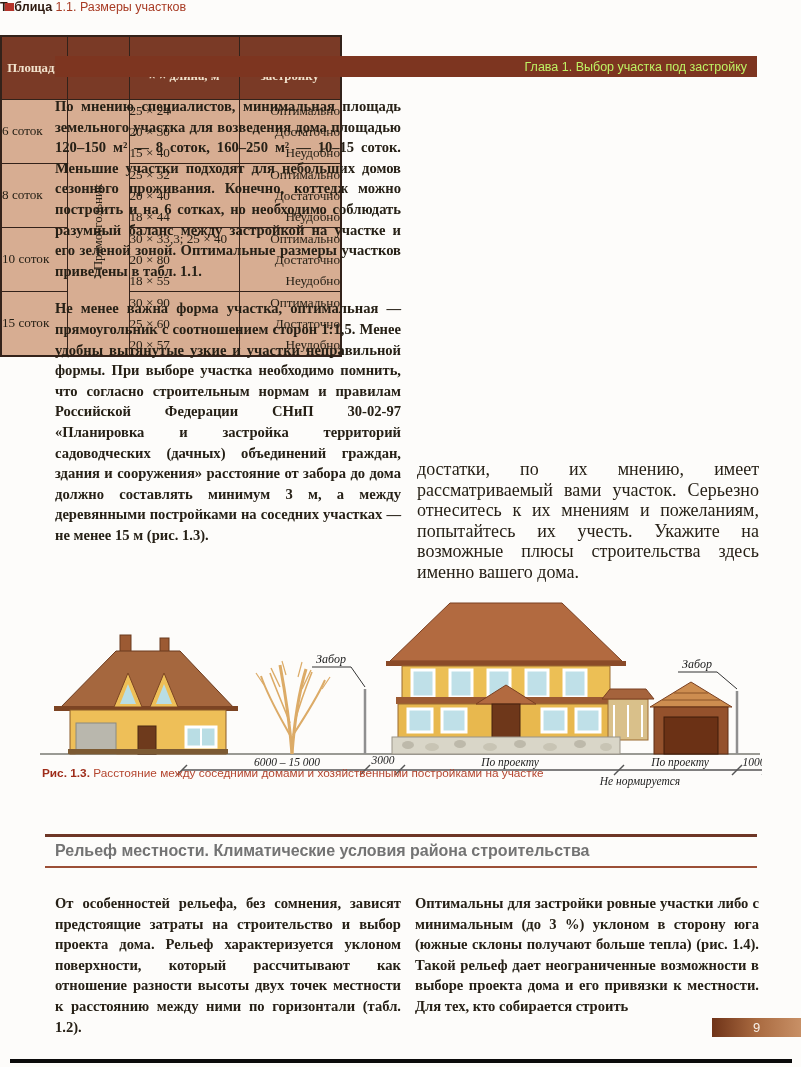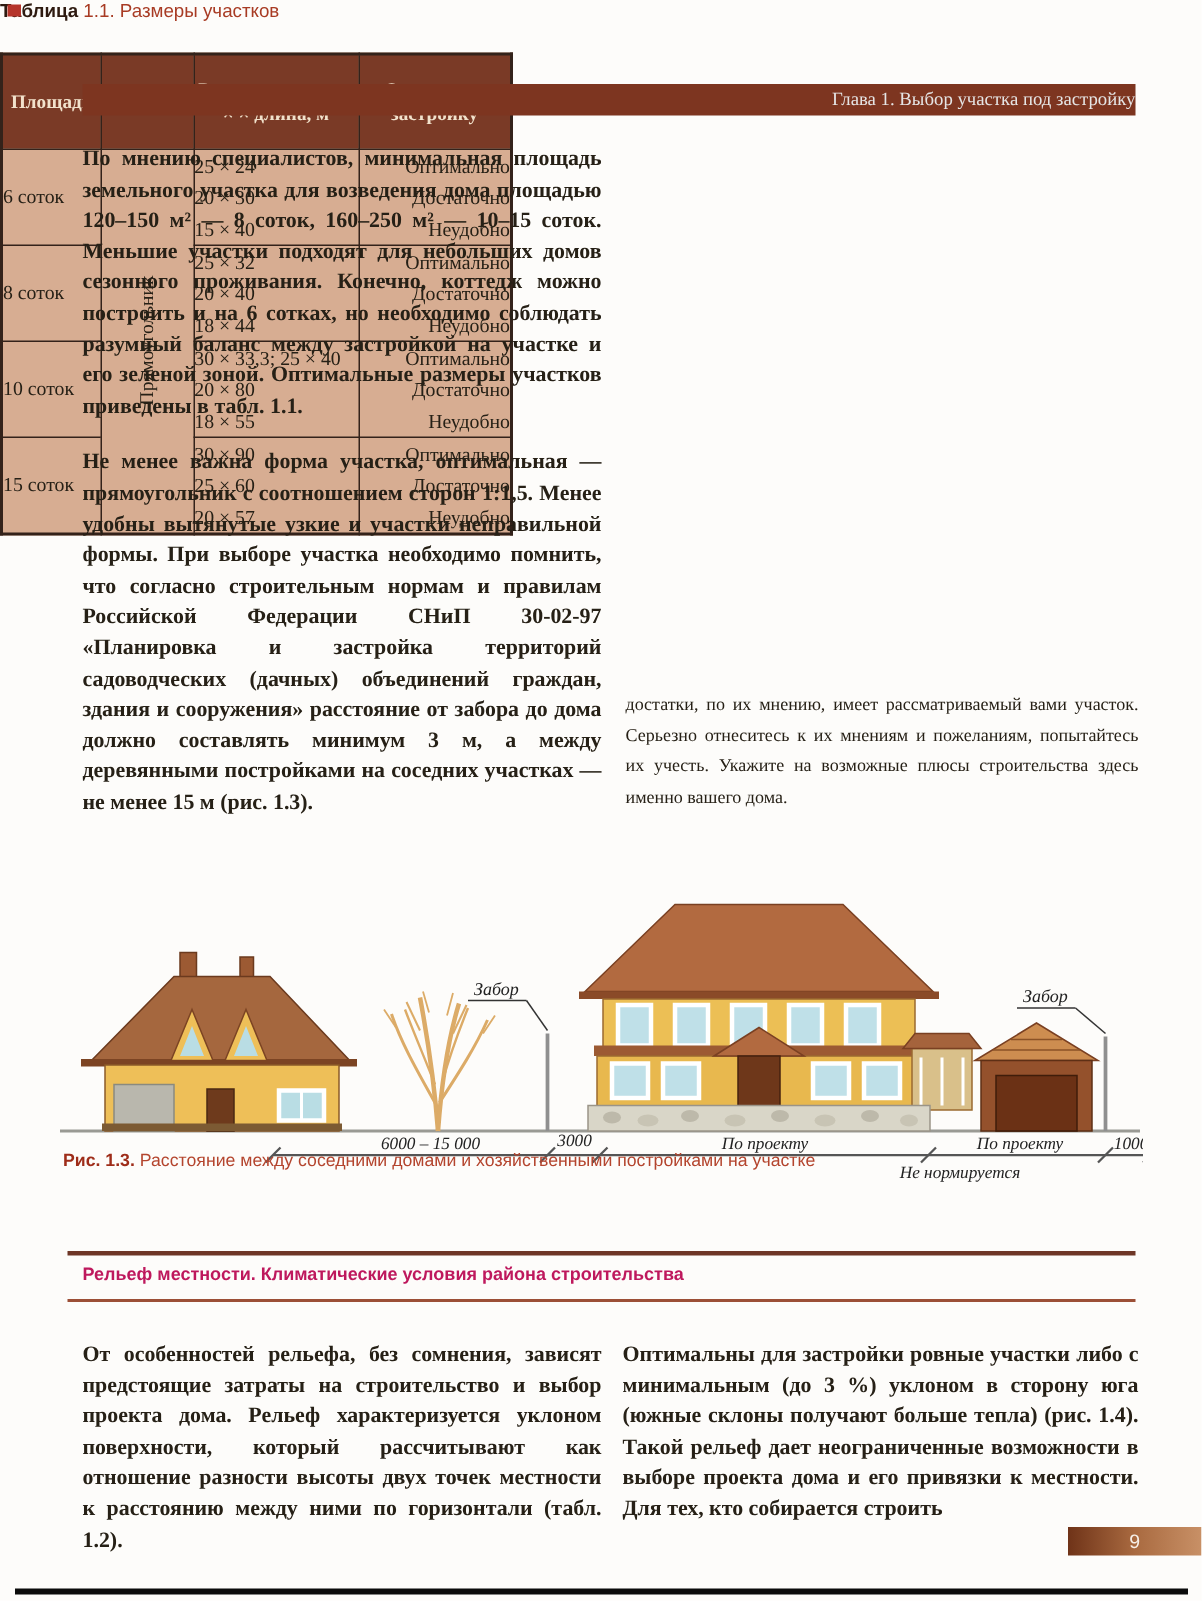--- a/index.html
+++ b/index.html
@@ -3,22 +3,22 @@
 <meta charset="utf-8">
 <style>
   * { margin:0; padding:0; box-sizing:border-box; }
   html,body { width:801px; height:1067px; }
   body { background:#ffffff; font-family:"Liberation Serif","DejaVu Serif",serif; color:#262016; position:relative; overflow:hidden; }
   #page { position:absolute; left:0; top:0; width:801px; height:1067px; background:#fdfcfa; }
 
   .corner-mark { position:absolute; left:5px; top:3px; width:9px; height:8px; background:#b5342a; }
 
   .header-bar { position:absolute; left:55px; top:56px; width:702px; height:21px; background:#7d3520;
-    display:flex; align-items:center; justify-content:flex-end; 
-    font-family:Liberation Serif, serif; font-size:12.5px; color:#e5e5e5; }
+    display:flex; align-items:center; justify-content:flex-end; padding-right:10px;
+    font-family:Liberation Sans, sans-serif; font-size:12.5px; color:#bef264; }
 
   .col { position:absolute; text-align:justify; font-size:14.6px; line-height:20.6px;font-weight:bold; }
   #left-col  { left:55px;  top:96px;  width:346px; }
   #left-col p { margin-bottom:17px; }
   #right-col { left:417px; top:97px;  width:340px; }
 
   .table-label { font-family:"Liberation Sans","DejaVu Sans",sans-serif; font-size:12.5px; color:#a83b24; text-align:left; }
   .table-label b { color:#2e1a10; font-weight:bold; }
 
   table.land { border-collapse:collapse; margin-top:21px; width:340px; table-layout:fixed;
@@ -27,30 +27,30 @@
   table.land th { background:#7a3a26; color:#f2e2cc; font-weight:bold; font-size:12.8px; line-height:16px;
     border:1px solid #33221a; height:63px; text-align:center; vertical-align:middle; padding:2px; }
   table.land td { border:1px solid #33221a; vertical-align:middle; height:63px; padding:0; }
   table.land { border:2px solid #33221a; }
   td.area { padding-left:8px; text-align:left;font-family:Liberation Serif, serif; }
   td.form { position:relative; }
   td.form .vert { position:absolute; left:50%; top:50%; transform:translate(-50%,-50%) rotate(-90deg); white-space:nowrap; font-size:13px; }
   .cell-lines div { line-height:21px; text-align:left; }
   .cell-lines.ratings div { text-align:right; padding-left:10px; }
 
-  #right-para { position:absolute; left:417px; top:459px; width:342px; text-align:justify; font-size:12px; line-height:20.6px; }
+  #right-para { position:absolute; left:417px; top:459px; width:342px; text-align:justify; font-size:18px; line-height:20.6px; }
 
   #figure { position:absolute; left:40px; top:577px; width:722px; height:214px; }
   #fig-caption { position:absolute; left:42px; top:766px; width:700px;
     font-family:"Liberation Sans","DejaVu Sans",sans-serif; font-size:11.8px; color:#b4452e; }
   #fig-caption b { color:#9e2c19; }
 
   .rule-top    { position:absolute; left:45px; top:834px; width:712px; height:3px; background:#6e3626; }
   .section-heading { position:absolute; left:55px; top:842px; width:700px;
-    font-family:"Liberation Sans","DejaVu Sans",sans-serif; font-weight:bold; font-size:12px; color:#be185d; }
+    font-family:"Liberation Sans","DejaVu Sans",sans-serif; font-weight:bold; font-size:16px; color:#737373; }
   .rule-bottom { position:absolute; left:45px; top:866px; width:712px; height:2px; background:#9c4f36; }
 
   #bottom-left  { left:55px;  top:893px; width:346px; }
   #bottom-right { left:415px; top:893px; width:344px; }
 
   .page-badge { position:absolute; left:712px; top:1018px; width:89px; height:19px;
     background:linear-gradient(90deg,#6f3318,#a96a40,#c89066);
     display:flex; align-items:center; justify-content:center;
     font-family:"Liberation Sans","DejaVu Sans",sans-serif; font-size:13px; color:#f6efe7; }
 

